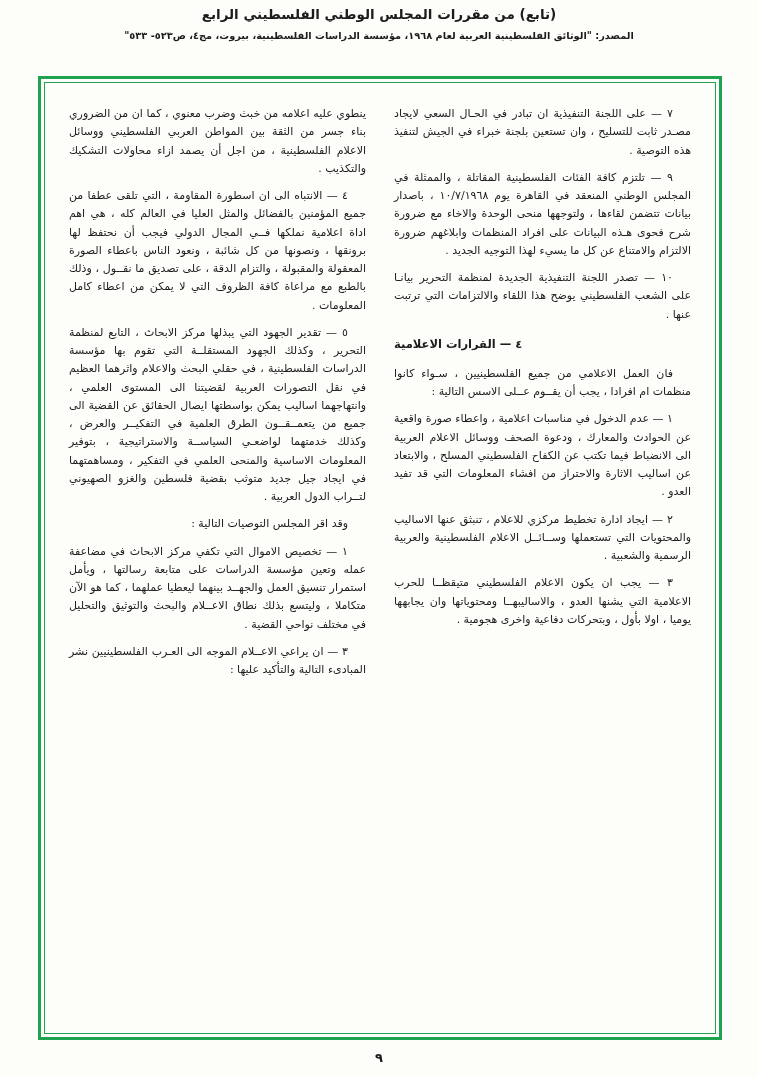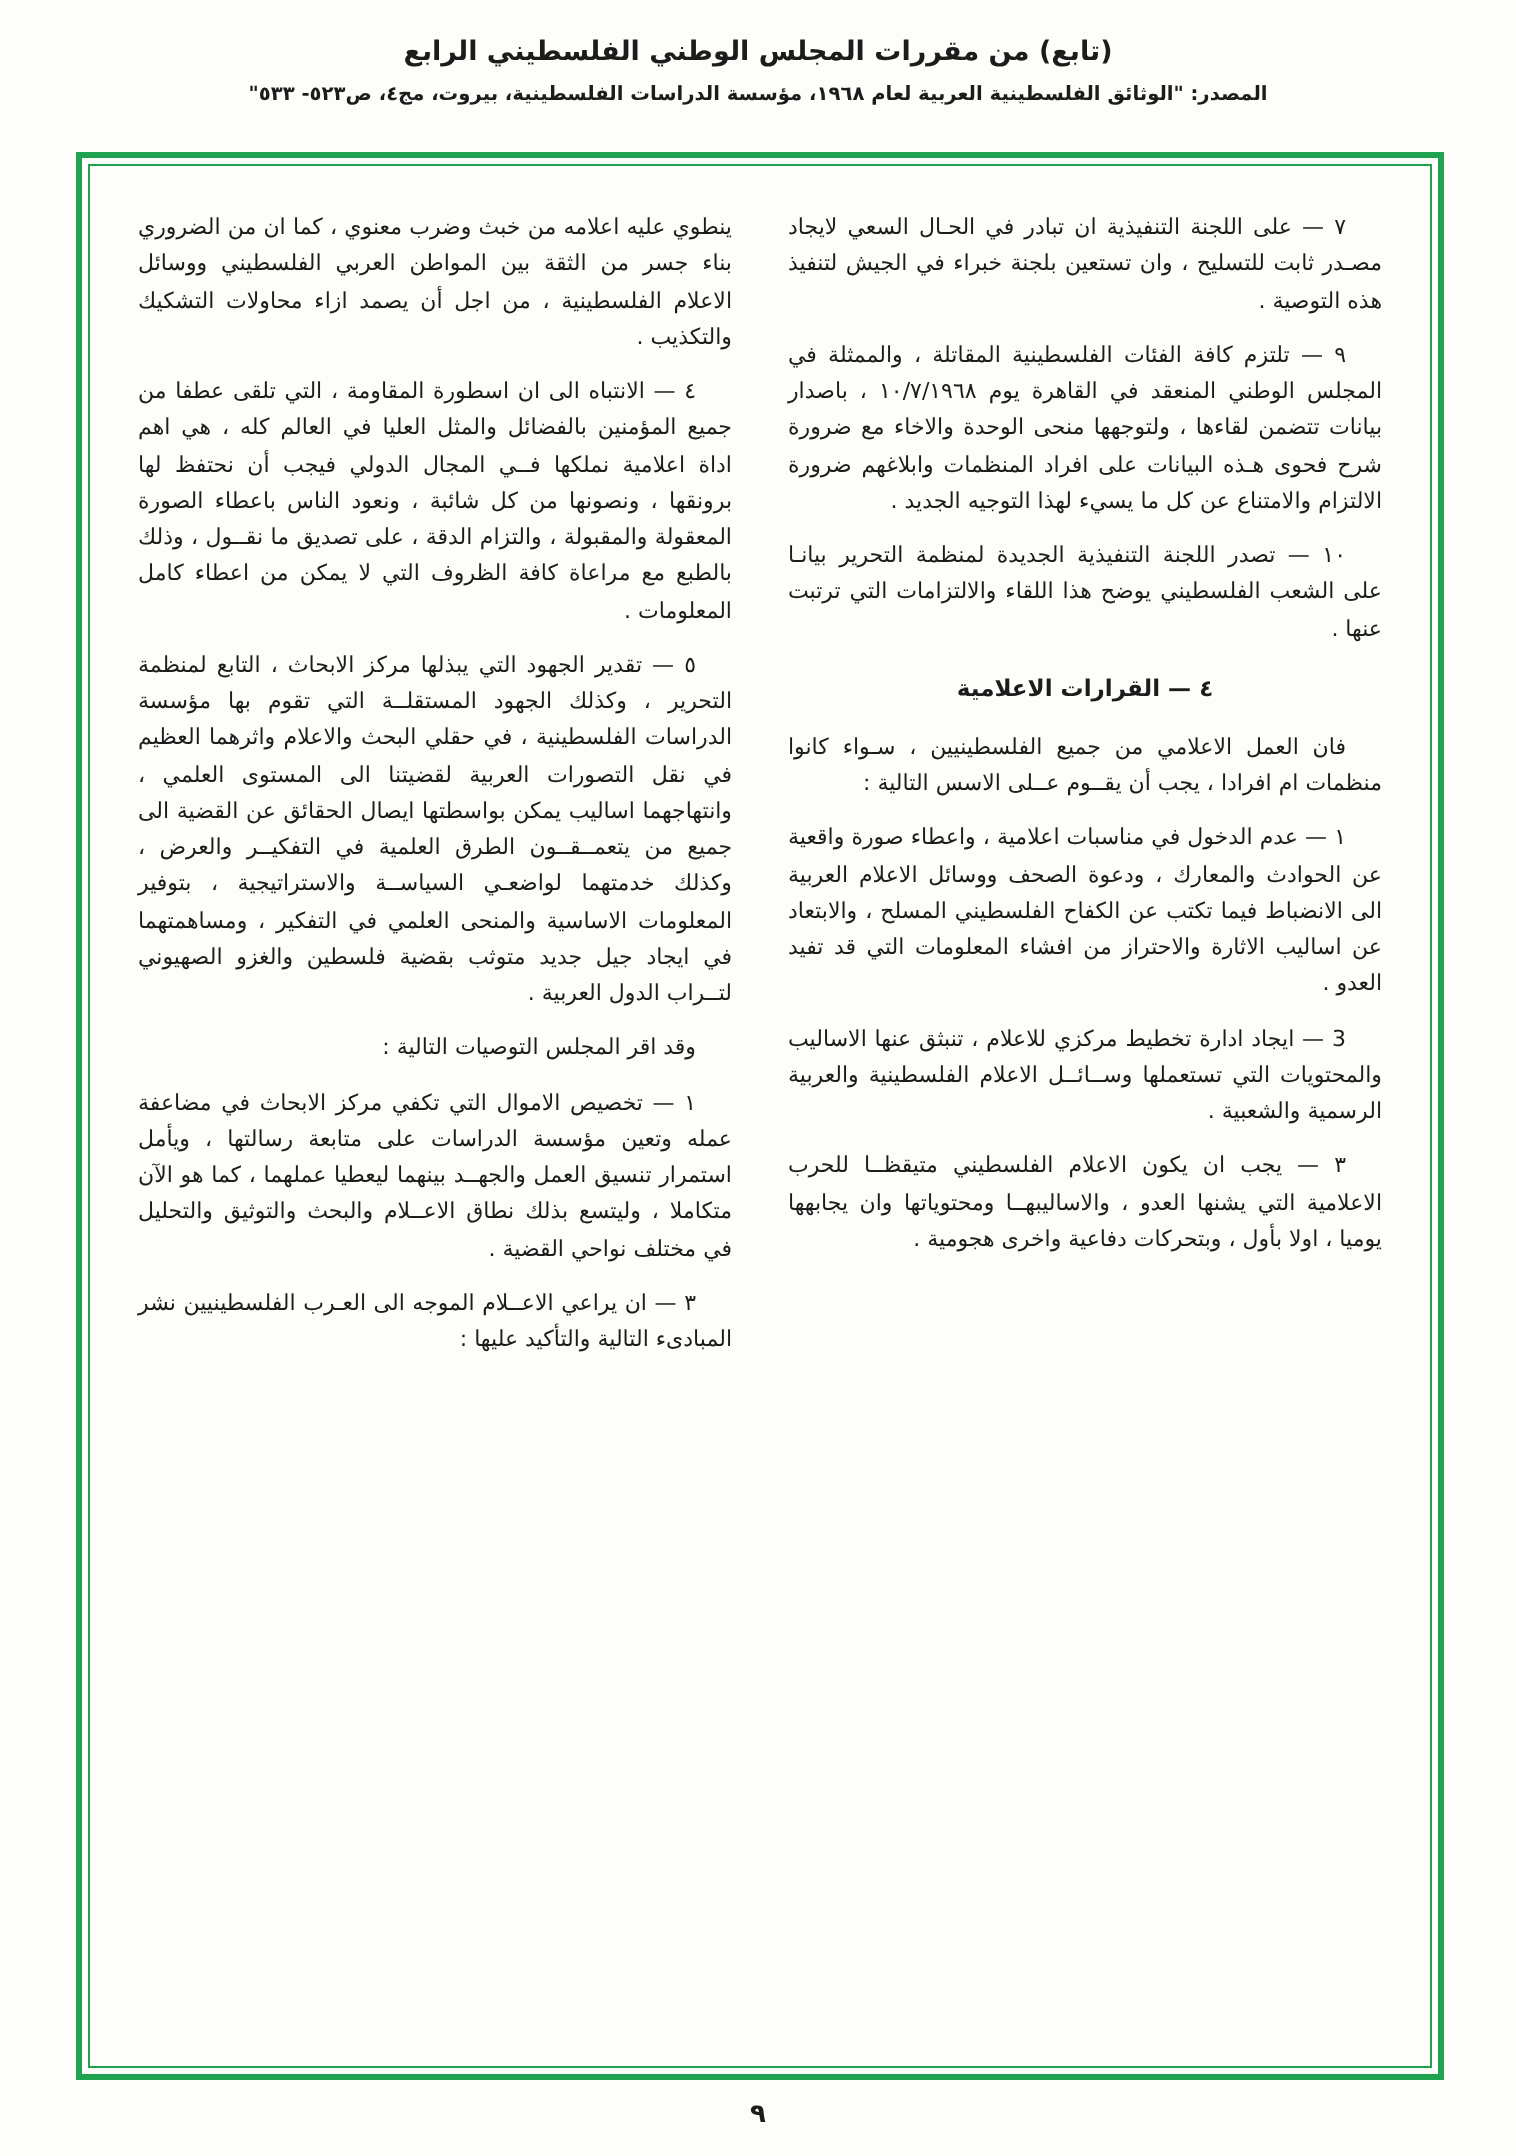--- a/index.html
+++ b/index.html
@@ -15,21 +15,21 @@
     color:var(--text-color);
     position:relative;
     overflow:hidden;
   }
   .page{position:relative;width:758px;height:1078px;}
 
   
   .doc-header{
     direction:rtl;
     text-align:center;
-    padding-top:18px;
+    padding-top:6px;
   }
   .doc-title{
     font-size:13.5px;
     font-weight:bold;
     letter-spacing:0;
   }
   .doc-source{
     font-size:9.8px;
     font-weight:bold;
     margin-top:8px;
@@ -64,21 +64,21 @@
     font-size:11px;
     line-height:1.66;
   }
   .col p{
     margin-bottom:9px;
     text-indent:18px;
   }
   .col p.no-indent{text-indent:0;}
   .col .sec-heading{
     font-weight:bold;
-    text-align:center;
+    text-align:left;
     font-size:11.5px;
     margin:11px 0 11px;
     text-indent:0;
   }
 
   
   .page-number{
     position:absolute;
     left:0;right:0;
     bottom:13px;
@@ -101,21 +101,21 @@
     <div class="frame-inner">
       <div class="columns">
 
         <section class="col col-right">
           <p>٧ — على اللجنة التنفيذية ان تبادر في الحـال السعي لايجاد مصـدر ثابت للتسليح ، وان تستعين بلجنة خبراء في الجيش لتنفيذ هذه التوصية .</p>
           <p>٩ — تلتزم كافة الفئات الفلسطينية المقاتلة ، والممثلة في المجلس الوطني المنعقد في القاهرة يوم ١٠/٧/١٩٦٨ ، باصدار بيانات تتضمن لقاءها ، ولتوجهها منحى الوحدة والاخاء مع ضرورة شرح فحوى هـذه البيانات على افراد المنظمات وابلاغهم ضرورة الالتزام والامتناع عن كل ما يسيء لهذا التوجيه الجديد .</p>
           <p>١٠ — تصدر اللجنة التنفيذية الجديدة لمنظمة التحرير بيانـا على الشعب الفلسطيني يوضح هذا اللقاء والالتزامات التي ترتبت عنها .</p>
           <p class="sec-heading">٤ — القرارات الاعلامية</p>
           <p>فان العمل الاعلامي من جميع الفلسطينيين ، سـواء كانوا منظمات ام افرادا ، يجب أن يقــوم عــلى الاسس التالية :</p>
           <p>١ — عدم الدخول في مناسبات اعلامية ، واعطاء صورة واقعية عن الحوادث والمعارك ، ودعوة الصحف ووسائل الاعلام العربية الى الانضباط فيما تكتب عن الكفاح الفلسطيني المسلح ، والابتعاد عن اساليب الاثارة والاحتراز من افشاء المعلومات التي قد تفيد العدو .</p>
-          <p>3 — ايجاد ادارة تخطيط مركزي للاعلام ، تنبثق عنها الاساليب والمحتويات التي تستعملها وســائــل الاعلام الفلسطينية والعربية الرسمية والشعبية .</p>
+          <p>٢ — ايجاد ادارة تخطيط مركزي للاعلام ، تنبثق عنها الاساليب والمحتويات التي تستعملها وســائــل الاعلام الفلسطينية والعربية الرسمية والشعبية .</p>
           <p>٣ — يجب ان يكون الاعلام الفلسطيني متيقظــا للحرب الاعلامية التي يشنها العدو ، والاساليبهــا ومحتوياتها وان يجابهها يوميا ، اولا بأول ، وبتحركات دفاعية واخرى هجومية .</p>
         </section>
 
         <section class="col col-left">
           <p class="no-indent">ينطوي عليه اعلامه من خبث وضرب معنوي ، كما ان من الضروري بناء جسر من الثقة بين المواطن العربي الفلسطيني ووسائل الاعلام الفلسطينية ، من اجل أن يصمد ازاء محاولات التشكيك والتكذيب .</p>
           <p>٤ — الانتباه الى ان اسطورة المقاومة ، التي تلقى عطفا من جميع المؤمنين بالفضائل والمثل العليا في العالم كله ، هي اهم اداة اعلامية نملكها فــي المجال الدولي فيجب أن نحتفظ لها برونقها ، ونصونها من كل شائبة ، ونعود الناس باعطاء الصورة المعقولة والمقبولة ، والتزام الدقة ، على تصديق ما نقــول ، وذلك بالطبع مع مراعاة كافة الظروف التي لا يمكن من اعطاء كامل المعلومات .</p>
           <p>٥ — تقدير الجهود التي يبذلها مركز الابحاث ، التابع لمنظمة التحرير ، وكذلك الجهود المستقلــة التي تقوم بها مؤسسة الدراسات الفلسطينية ، في حقلي البحث والاعلام واثرهما العظيم في نقل التصورات العربية لقضيتنا الى المستوى العلمي ، وانتهاجهما اساليب يمكن بواسطتها ايصال الحقائق عن القضية الى جميع من يتعمــقــون الطرق العلمية في التفكيــر والعرض ، وكذلك خدمتهما لواضعـي السياســة والاستراتيجية ، بتوفير المعلومات الاساسية والمنحى العلمي في التفكير ، ومساهمتهما في ايجاد جيل جديد متوثب بقضية فلسطين والغزو الصهيوني لتــراب الدول العربية .</p>
           <p>وقد اقر المجلس التوصيات التالية :</p>
           <p>١ — تخصيص الاموال التي تكفي مركز الابحاث في مضاعفة عمله وتعين مؤسسة الدراسات على متابعة رسالتها ، ويأمل استمرار تنسيق العمل والجهــد بينهما ليعطيا عملهما ، كما هو الآن متكاملا ، وليتسع بذلك نطاق الاعــلام والبحث والتوثيق والتحليل في مختلف نواحي القضية .</p>
           <p>٣ — ان يراعي الاعــلام الموجه الى العـرب الفلسطينيين نشر المبادىء التالية والتأكيد عليها :</p>

